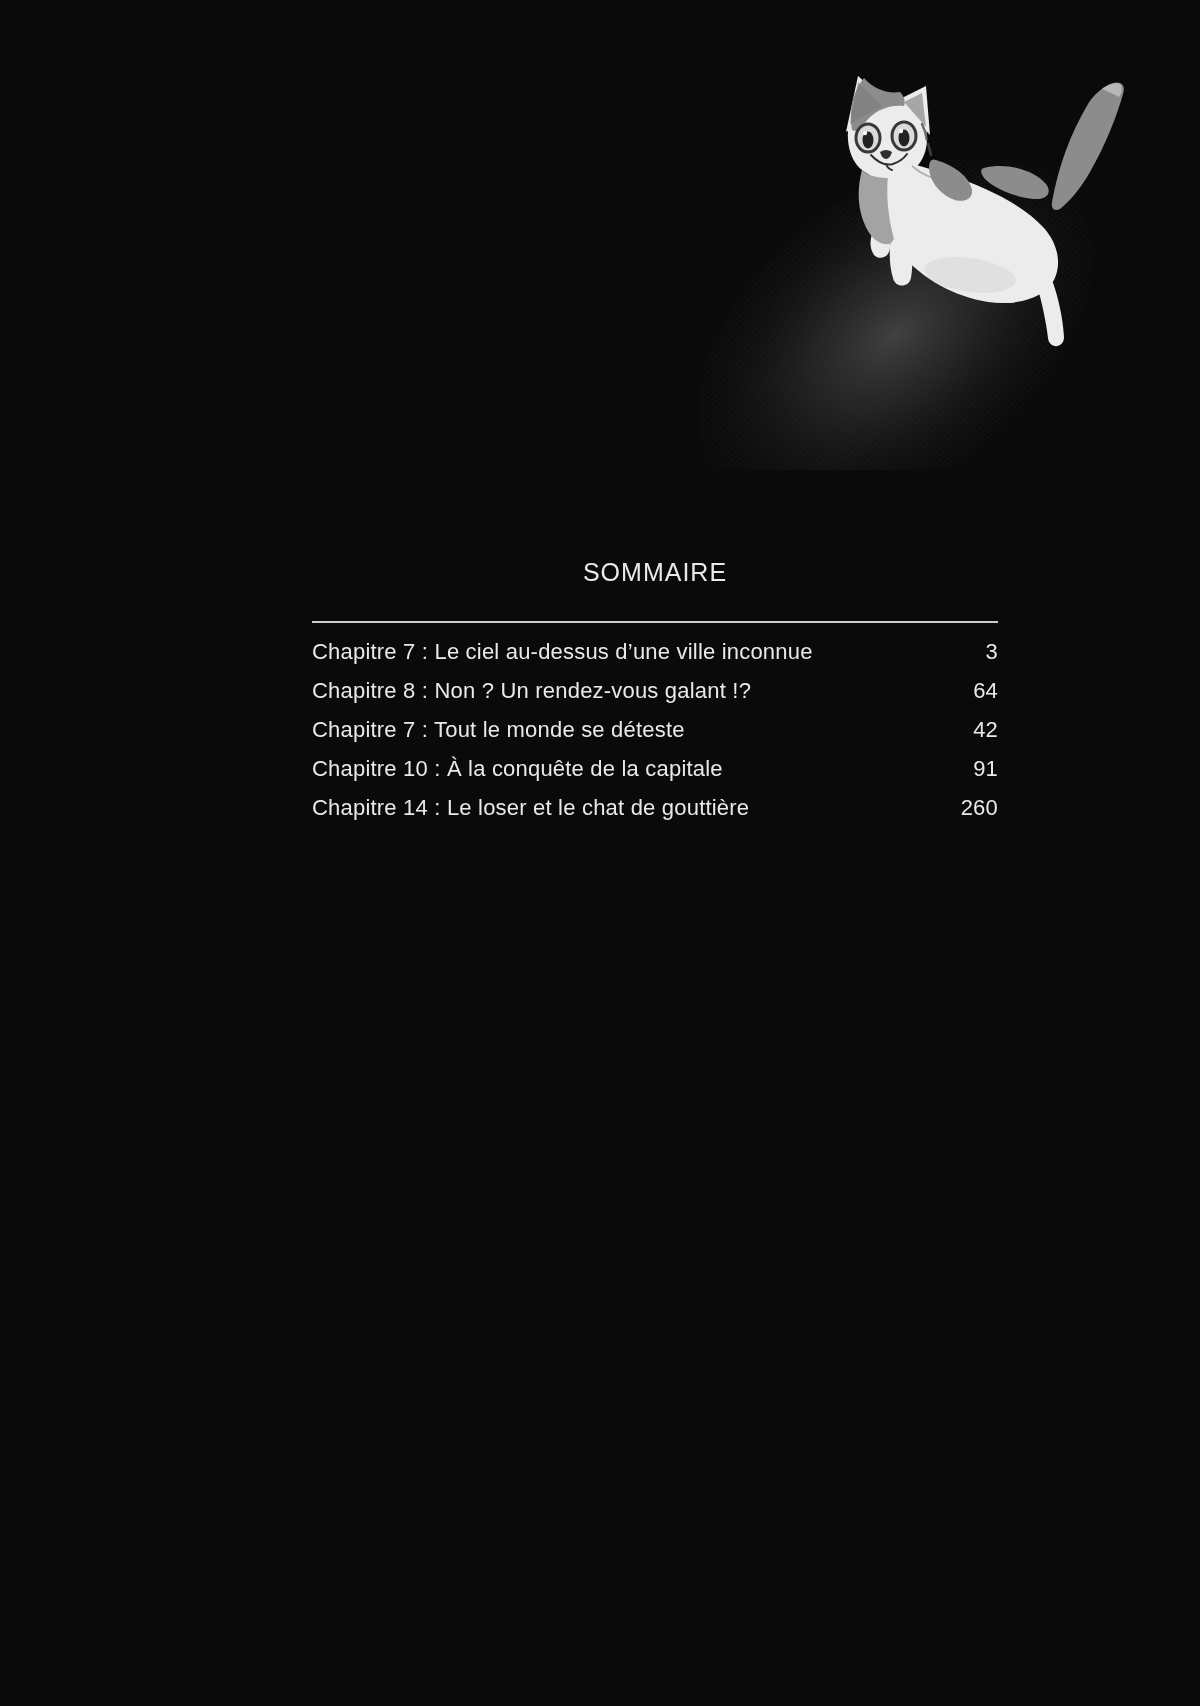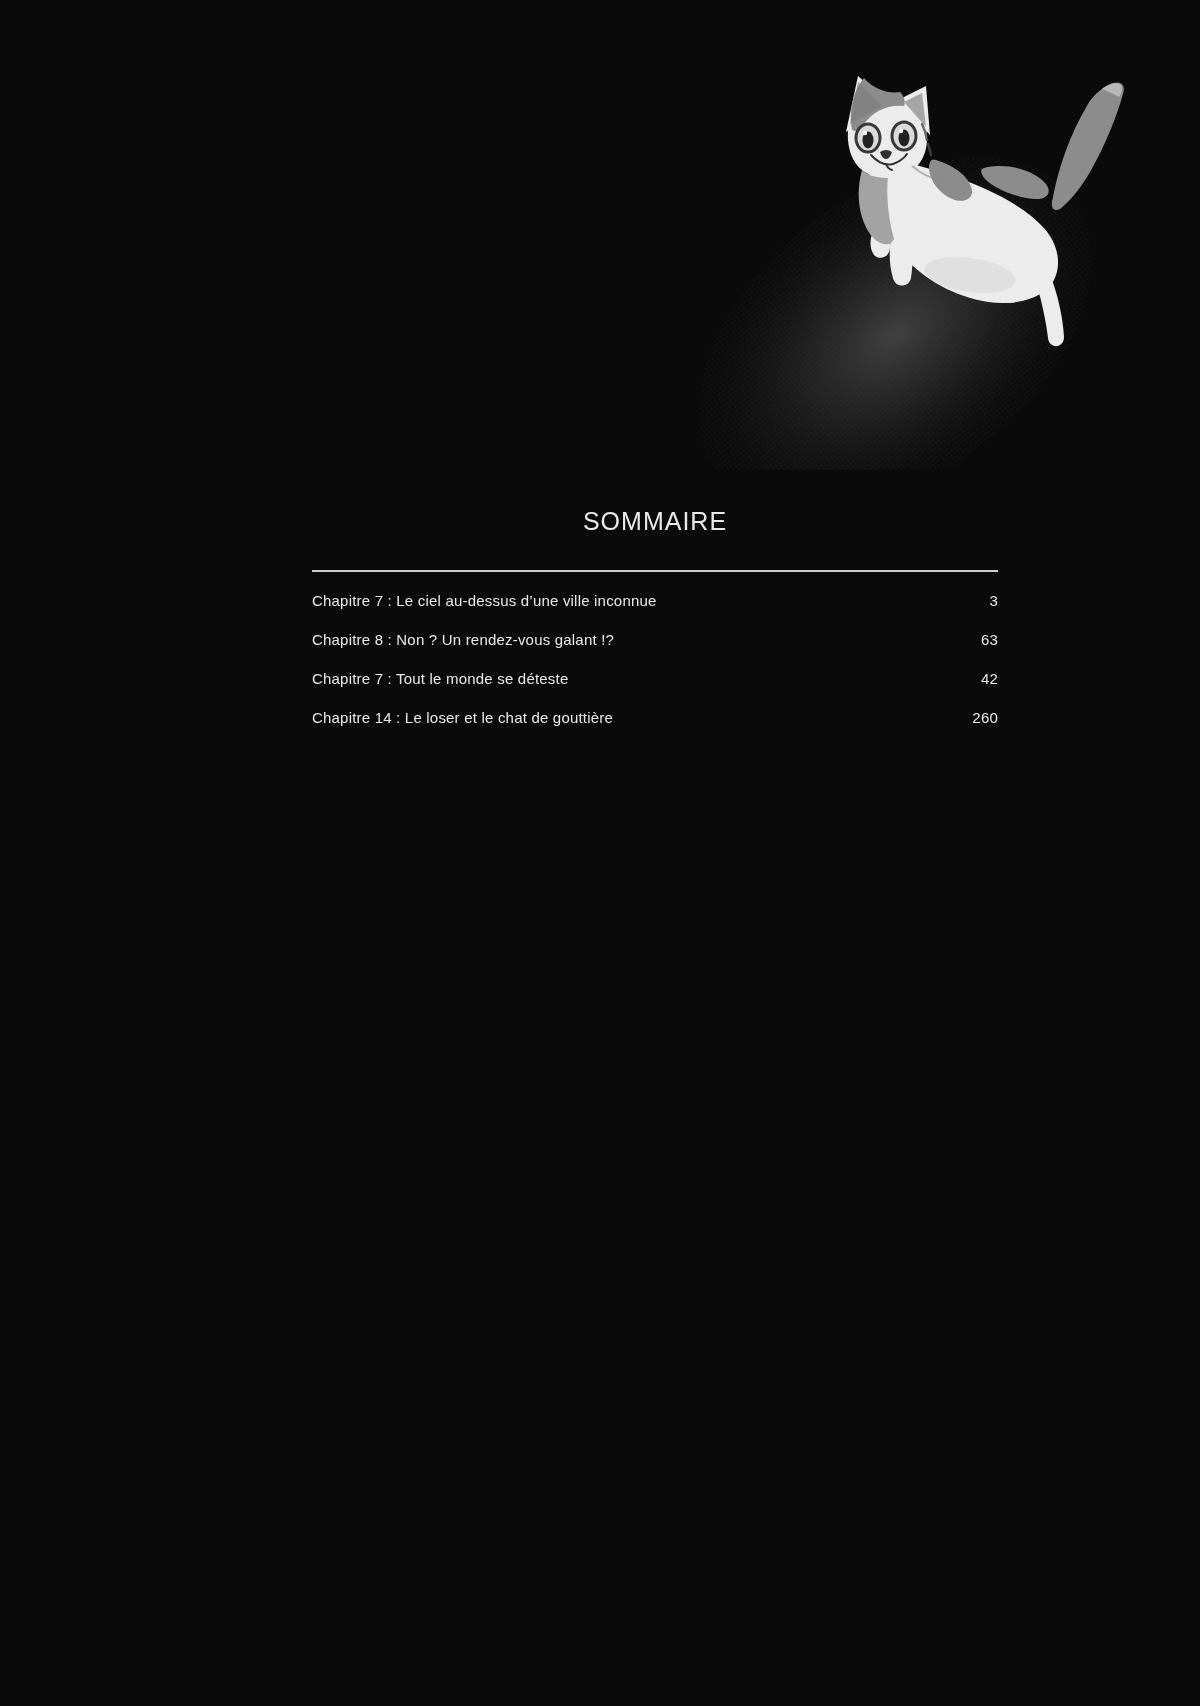--- a/index.html
+++ b/index.html
@@ -20,21 +20,21 @@
     left: 700px;
     top: 40px;
     width: 460px;
     height: 430px;
   }
   .cat-white { fill: var(--fur-white, #ececec); }
   .cat-gray  { fill: var(--fur-gray, #8c8c8c); }
   .toc {
     position: absolute;
     left: 312px;
-    top: 505px;
+    top: 556px;
     width: 686px;
     color: var(--text, #e9e9e9);
   }
   .toc-title {
     font-size: 25px;
     line-height: 32px;
     text-align: center;
     letter-spacing: 1px;
     font-weight: 400;
   }
@@ -43,21 +43,21 @@
     border-top: 2px solid var(--rule, #cccccc);
     margin: 33px 0 0 0;
     height: 0;
   }
   .toc-rows { margin-top: 9px; }
   .toc-row {
     display: flex;
     justify-content: space-between;
     align-items: center;
     height: 39px;
-    font-size: 15px;
+    font-size: 22px;
     letter-spacing: 0.2px;
     white-space: nowrap;
   }
   .toc-page { margin-left: 24px; }
 </style>
 </head>
 <body style="background: rgb(10, 10, 10);">
 
 <div class="page" style="--bg: #0a0a0a; --text: #e9e9e9; --rule: #cccccc; --fur-white: #ececec; --fur-gray: #8c8c8c;">
 
@@ -126,25 +126,29 @@
   <div class="toc">
     <div class="toc-title">SOMMAIRE</div>
     <hr class="toc-rule">
     <div class="toc-rows">
       <div class="toc-row">
         <span class="toc-label">Chapitre 7 : Le ciel au-dessus d’une ville inconnue</span>
         <span class="toc-page">3</span>
       </div>
       <div class="toc-row">
         <span class="toc-label">Chapitre 8 : Non ? Un rendez-vous galant !?</span>
-        <span class="toc-page">63</span>
+        <span class="toc-page">64</span>
       </div>
       <div class="toc-row">
         <span class="toc-label">Chapitre 7 : Tout le monde se déteste</span>
         <span class="toc-page">42</span>
+      </div>
+      <div class="toc-row">
+        <span class="toc-label">Chapitre 10 : À la conquête de la capitale</span>
+        <span class="toc-page">91</span>
       </div>
       <div class="toc-row">
         <span class="toc-label">Chapitre 14 : Le loser et le chat de gouttière</span>
         <span class="toc-page">260</span>
       </div>
     </div>
   </div>
 
 </div>
 

